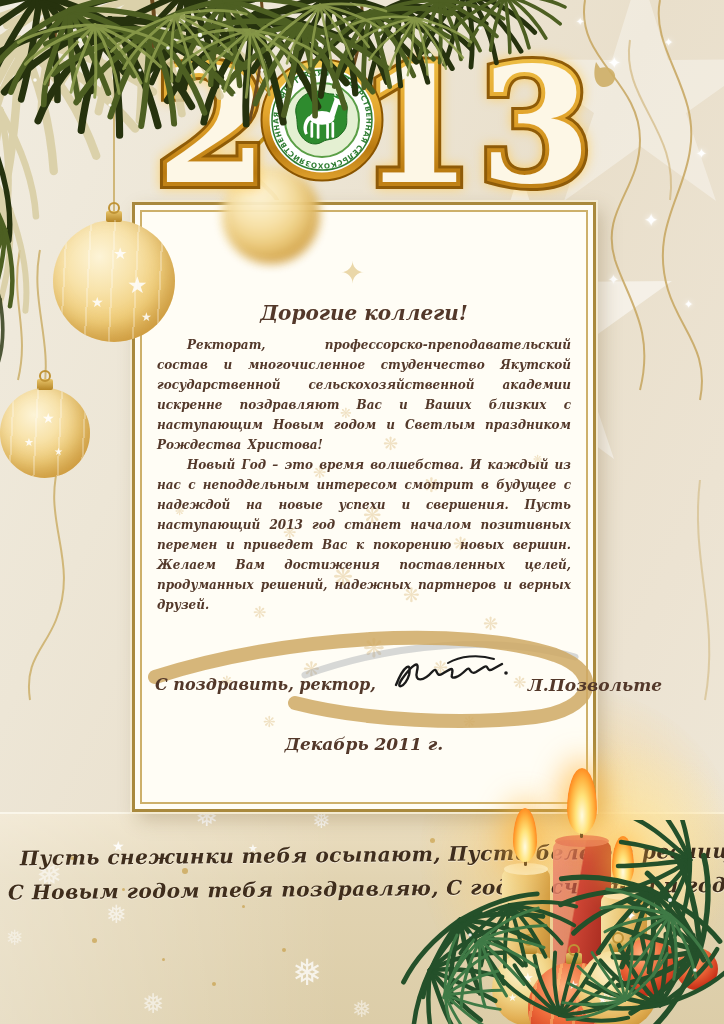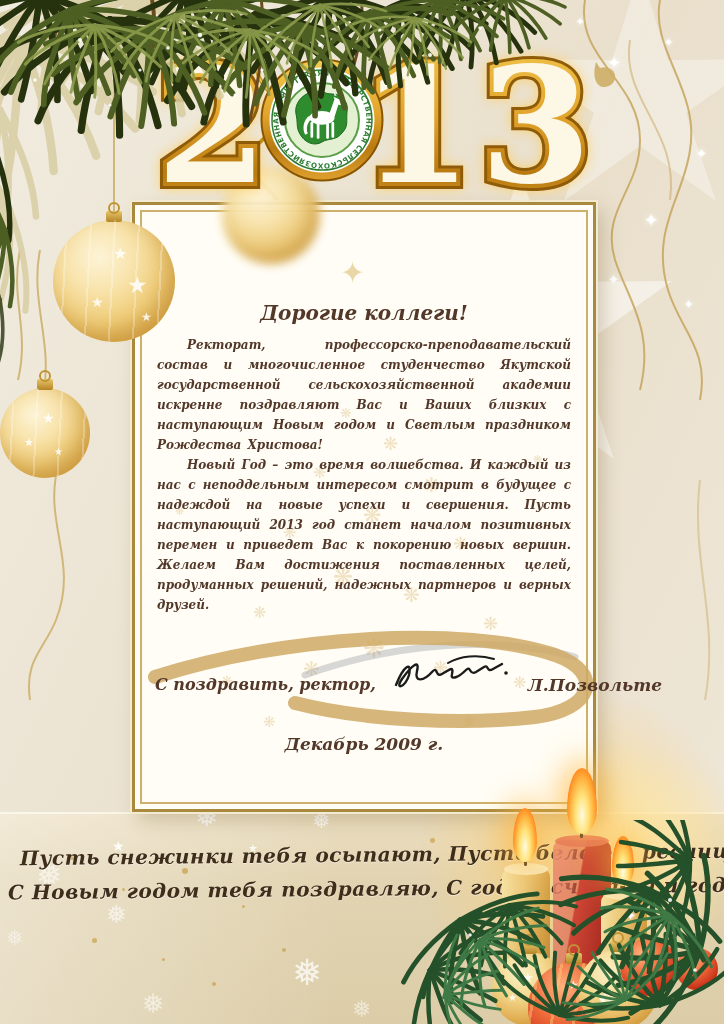--- a/index.html
+++ b/index.html
@@ -172,21 +172,21 @@
           <div>С поздравить, ректор,</div>
         </div>
         <svg class="sig-svg" width="140" height="44" viewBox="0 0 140 44">
           <path d="M14,34 C22,14 30,10 27,24 C24,36 12,40 20,28 C30,14 38,8 35,20 C32,32 42,30 50,21 C56,14 53,27 60,23 C67,19 72,14 70,23 C68,30 77,26 84,19 C89,14 87,25 94,21 L102,16 C107,13 104,22 111,18 L120,13" fill="none" stroke="#1b1b1b" stroke-width="2.4" stroke-linecap="round"></path>
           <path d="M66,12 C78,5 96,3 112,8" fill="none" stroke="#1b1b1b" stroke-width="2" stroke-linecap="round"></path>
           <circle cx="124" cy="22" r="1.8" fill="#1b1b1b"></circle>
         </svg>
         <div class="sig-name">Л.Позвольте</div>
       </div>
       <div class="date-block">
-        <div>Декабрь 2009 г.</div>
+        <div>Декабрь 2011 г.</div>
       </div>
     </div>
   </div>
 
   <div class="abs bauble" style="left:53px;top:220px;width:122px;height:122px;">
     <div class="cap"></div>
     <div class="streaks noi"></div>
     <span class="bstar noi" style="left:60px;top:24px;font-size:16px;">★</span>
     <span class="bstar noi" style="left:74px;top:52px;font-size:23px;">★</span>
     <span class="bstar noi" style="left:38px;top:74px;font-size:14px;">★</span>

